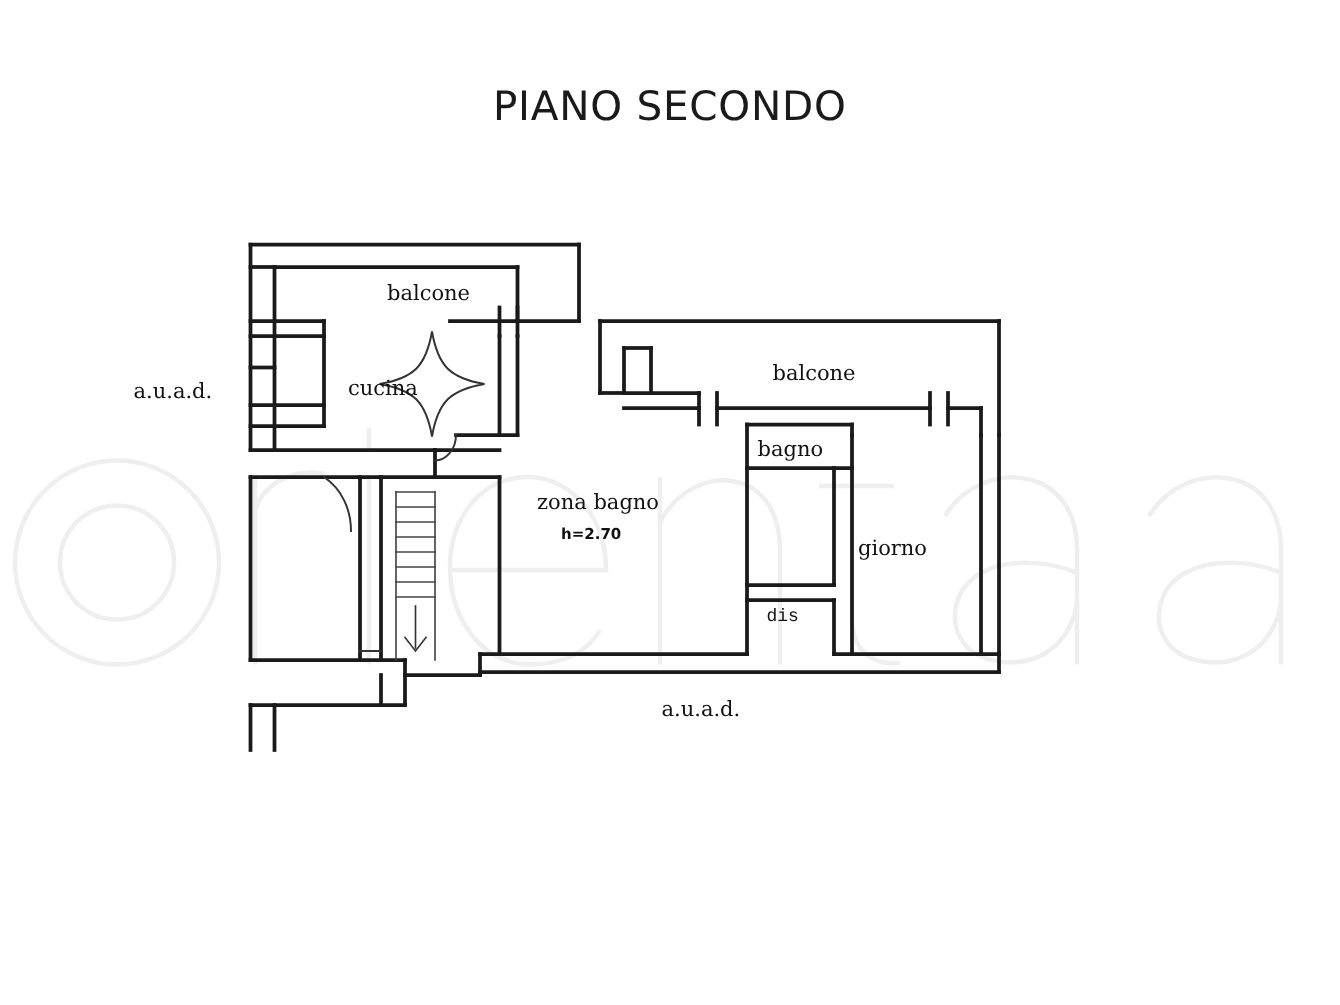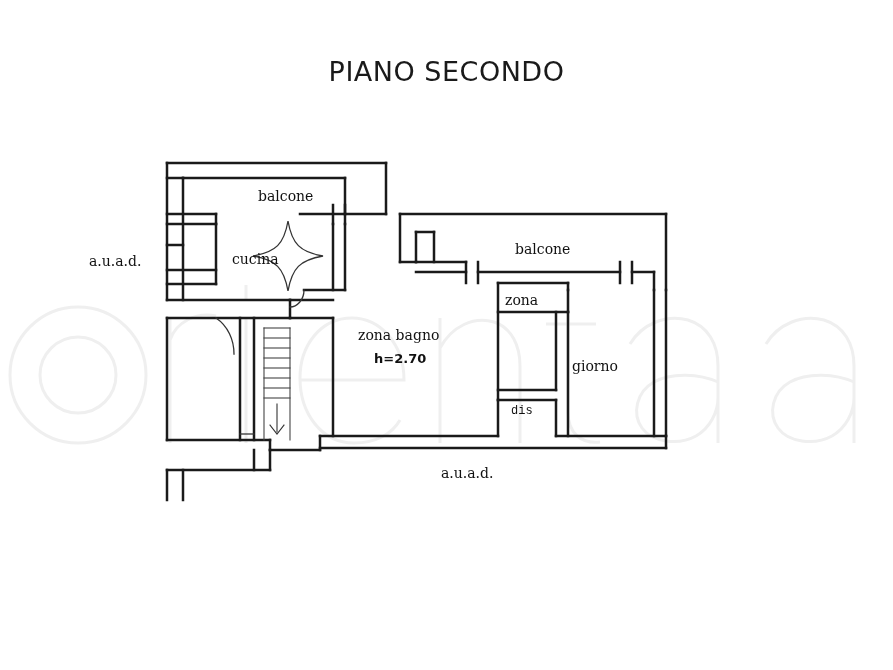--- a/index.html
+++ b/index.html
@@ -53,21 +53,21 @@
     color: #111111;
     white-space: nowrap;
   }
   .room-label.small {
     font-size: 12px;
     font-family: Liberation Mono, monospace;
   }
   .room-label.bold {
     font-family: "DejaVu Sans", sans-serif;
     font-weight: 700;
-    font-size: 13px;
+    font-size: 10px;
   }
 </style>
 </head>
 <body>
 
 <div id="plan-root">
 
   <svg id="watermark-layer" viewBox="0 0 893 670" xmlns="http://www.w3.org/2000/svg">
     <g fill="none" stroke="#efefef" stroke-width="3">
 
@@ -231,17 +231,17 @@
     </g>
   </svg>
 
   <div class="room-label" style="left:258px; top:188px;">balcone</div>
   <div class="room-label" style="left:515px; top:241px;">balcone</div>
   <div class="room-label" style="left:232px; top:251px;">cucina</div>
   <div class="room-label" style="left:89px; top:253px;">a.u.a.d.</div>
   <div class="room-label" style="left:441px; top:465px;">a.u.a.d.</div>
   <div class="room-label" style="left:358px; top:327px;">zona bagno</div>
   <div class="room-label bold" style="left:374px; top:351px;">h=2.70</div>
-  <div class="room-label" style="left:505px; top:292px;">zona</div>
+  <div class="room-label" style="left:505px; top:292px;">bagno</div>
   <div class="room-label" style="left:572px; top:358px;">giorno</div>
   <div class="room-label small" style="left:511px; top:404px;">dis</div>
 
 </div>
 
 </body></html>

